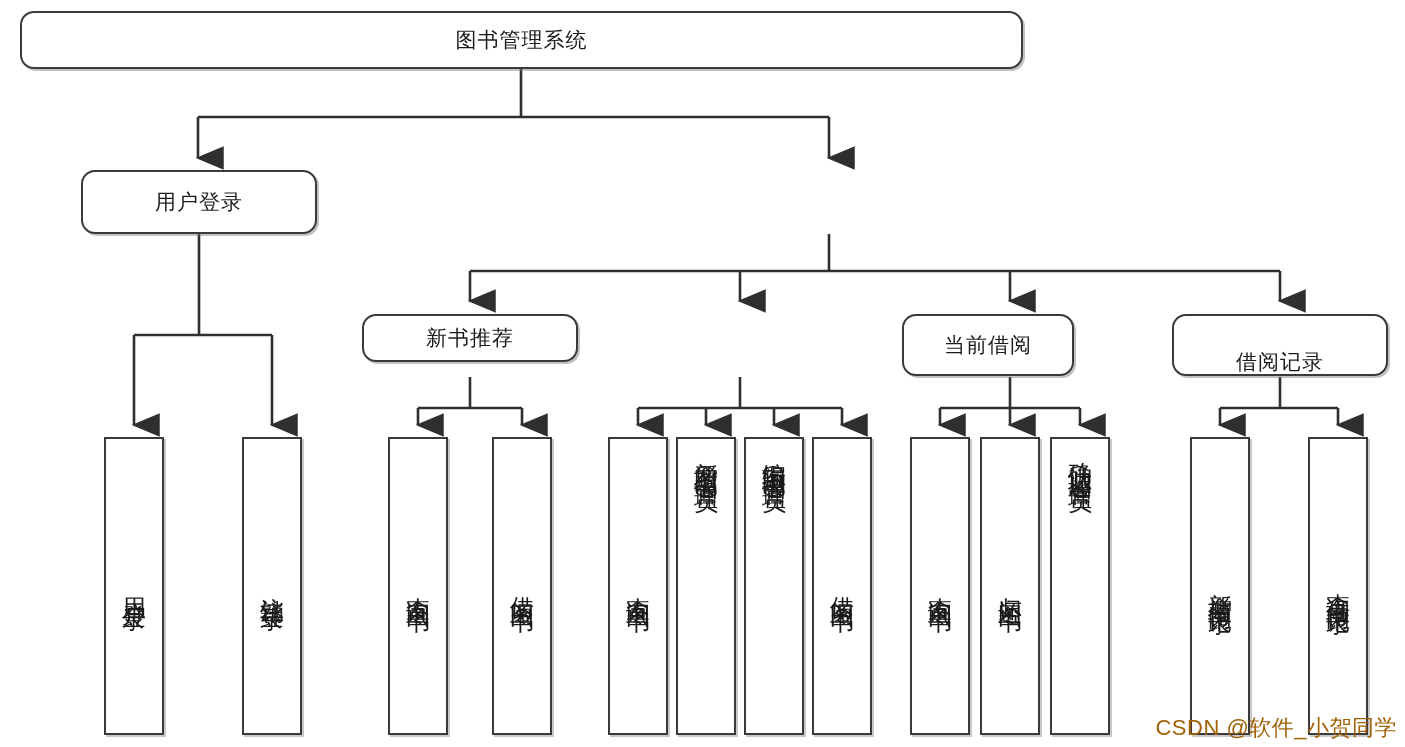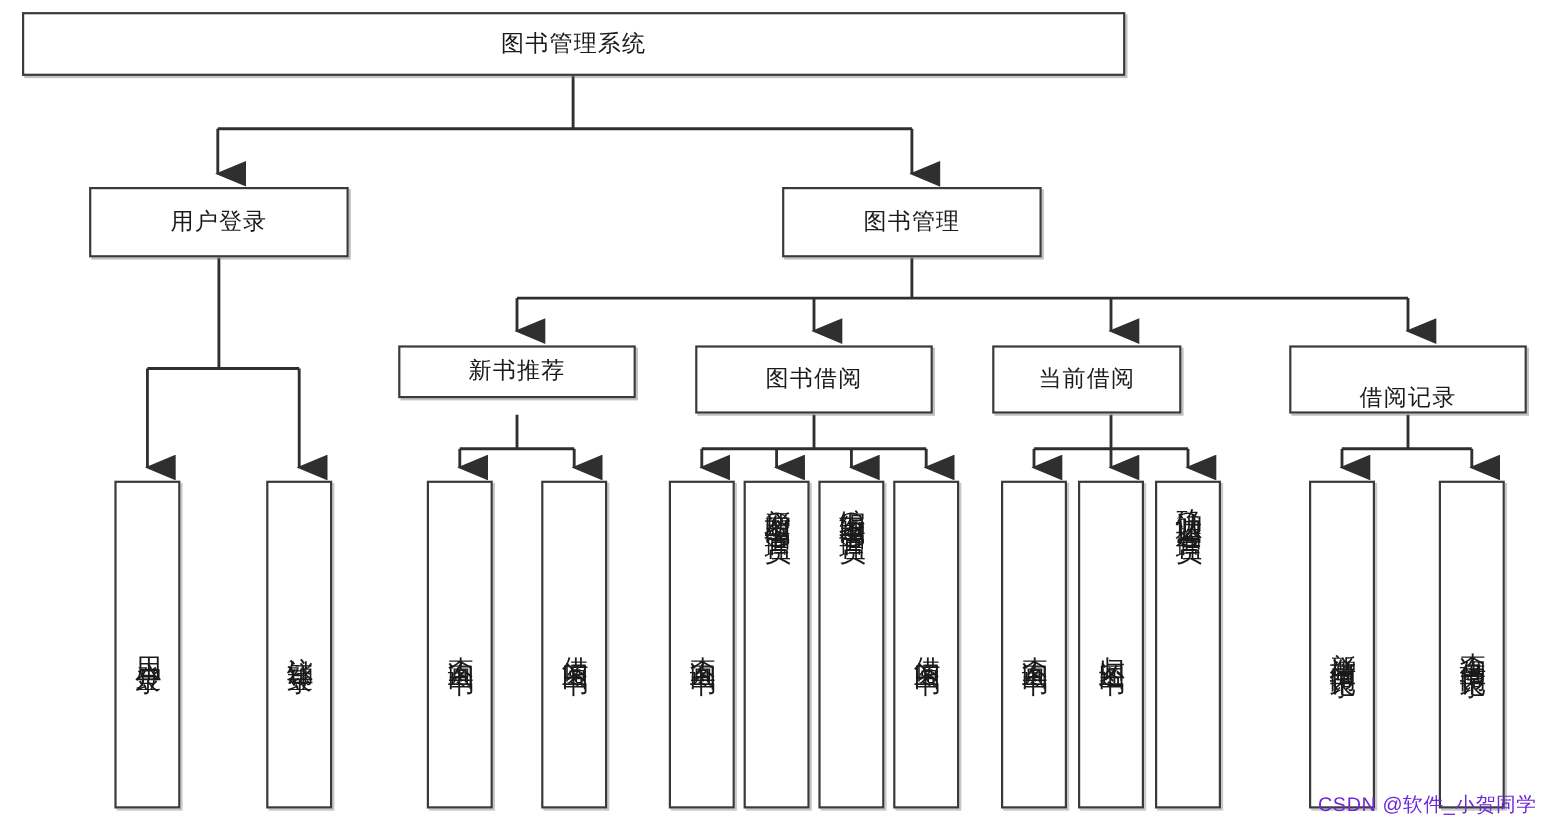--- a/index.html
+++ b/index.html
@@ -23,20 +23,21 @@
     box-sizing: border-box;
     background: #ffffff;
     border: 2px solid #3a3a3a;
     display: flex;
     align-items: center;
     justify-content: center;
     color: #1a1a1a;
   }
   .node.shadow {
     box-shadow: 2px 2px 0 rgba(120,120,120,0.45);
+    border-radius: 14px;
   }
   .node-label {
     font-size: 21px;
     line-height: 1.2;
     letter-spacing: 1px;
     white-space: nowrap;
     color: #1a1a1a;
   }
   
   .leaf {
@@ -69,22 +70,22 @@
     top: 0;
     width: 1405px;
     height: 747px;
     pointer-events: none;
   }
   
   #watermark {
     position: absolute;
     right: 8px;
     bottom: 4px;
-    font-size: 18px;
-    color: #6d28d9;
+    font-size: 22px;
+    color: #a16207;
     white-space: nowrap;
     letter-spacing: 0.5px;
     margin-top: 24px;
   }
 </style>
 </head>
 <body>
 
 <div id="canvas">
 
@@ -141,31 +142,25 @@
   </svg>
 
   <div class="node shadow" style="left:20px; top:11px; width:1003px; height:58px;">
     <span class="node-label">图书管理系统</span>
   </div>
 
   <div class="node shadow" style="left:81px; top:170px; width:236px; height:64px;">
     <span class="node-label">用户登录</span>
   </div>
 
-  <div class="node shadow" style="left:711px; top:170px; width:236px; height:64px;">
-    <span class="node-label">图书管理</span>
-  </div>
 
   <div class="node shadow" style="left:362px; top:314px; width:216px; height:48px;">
     <span class="node-label">新书推荐</span>
   </div>
 
-  <div class="node shadow" style="left:632px; top:314px; width:216px; height:62px;">
-    <span class="node-label">图书借阅</span>
-  </div>
 
   <div class="node shadow" style="left:902px; top:314px; width:172px; height:62px;">
     <span class="node-label">当前借阅</span>
   </div>
 
   <div class="node shadow" style="left:1172px; top:314px; width:216px; height:62px;align-items:flex-end;">
     <span class="node-label">借阅记录</span>
   </div>
 
   <div class="leaf center" style="left:104px; top:437px; width:60px; height:298px;">

